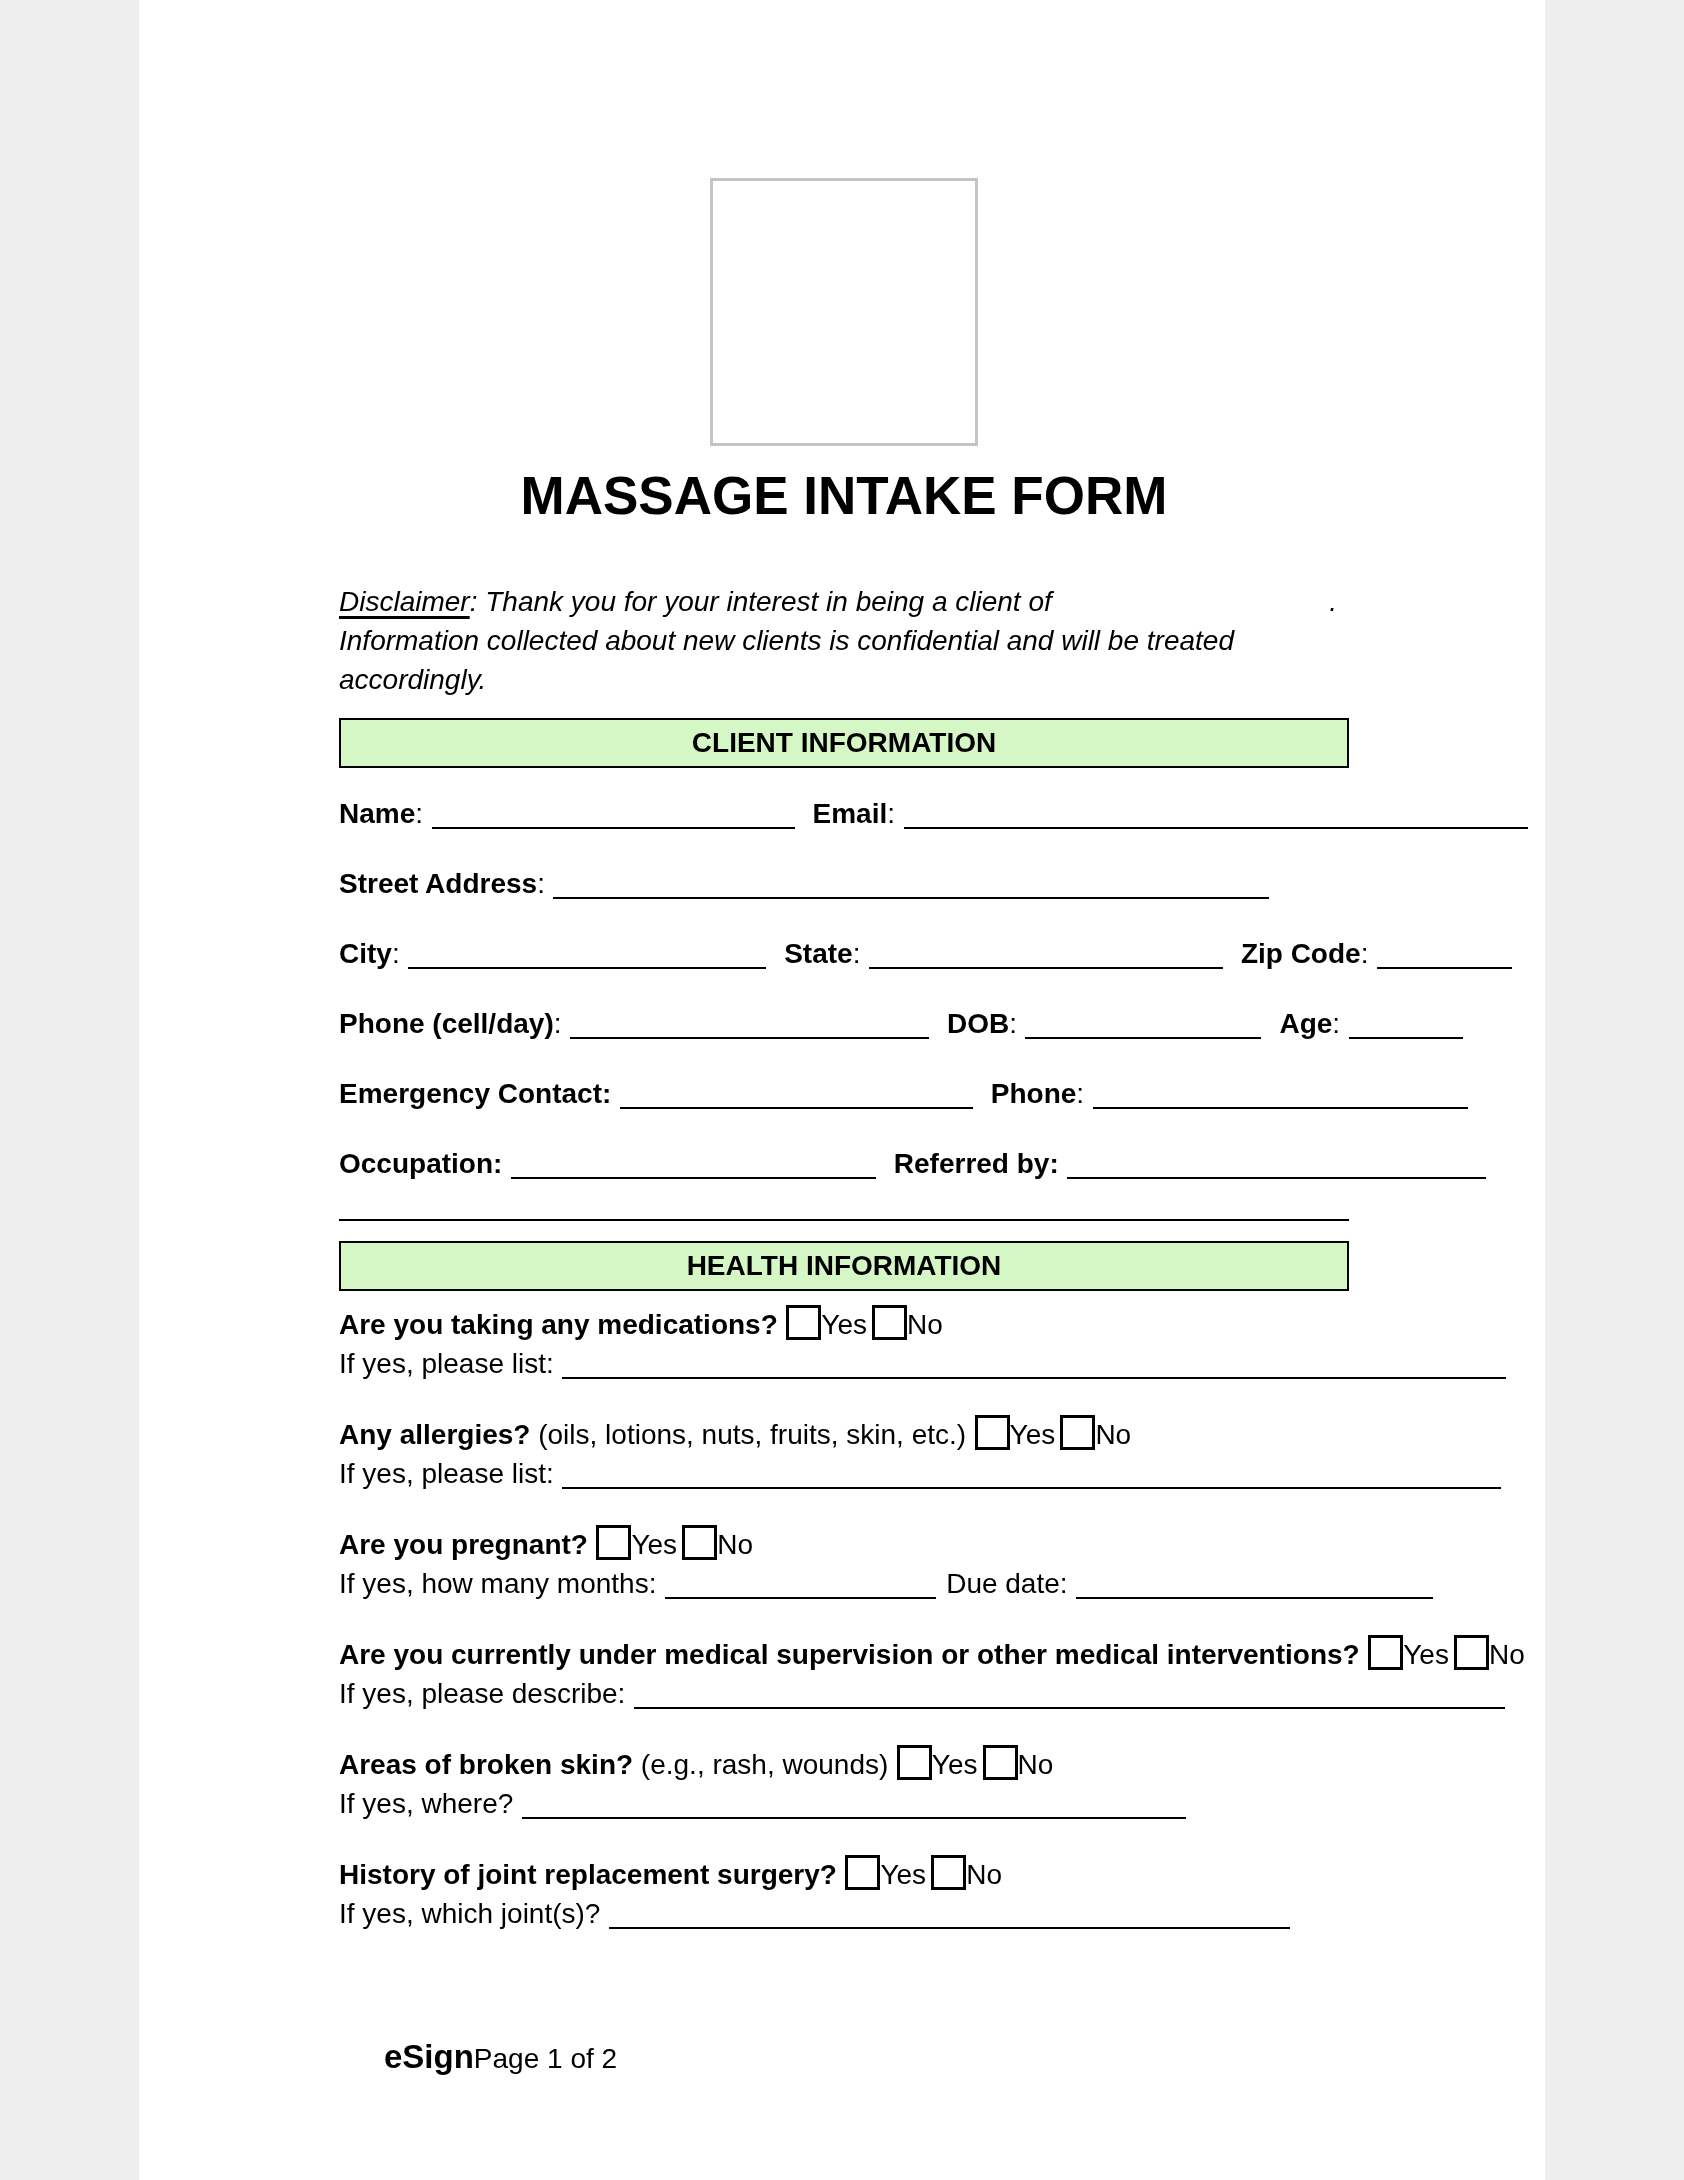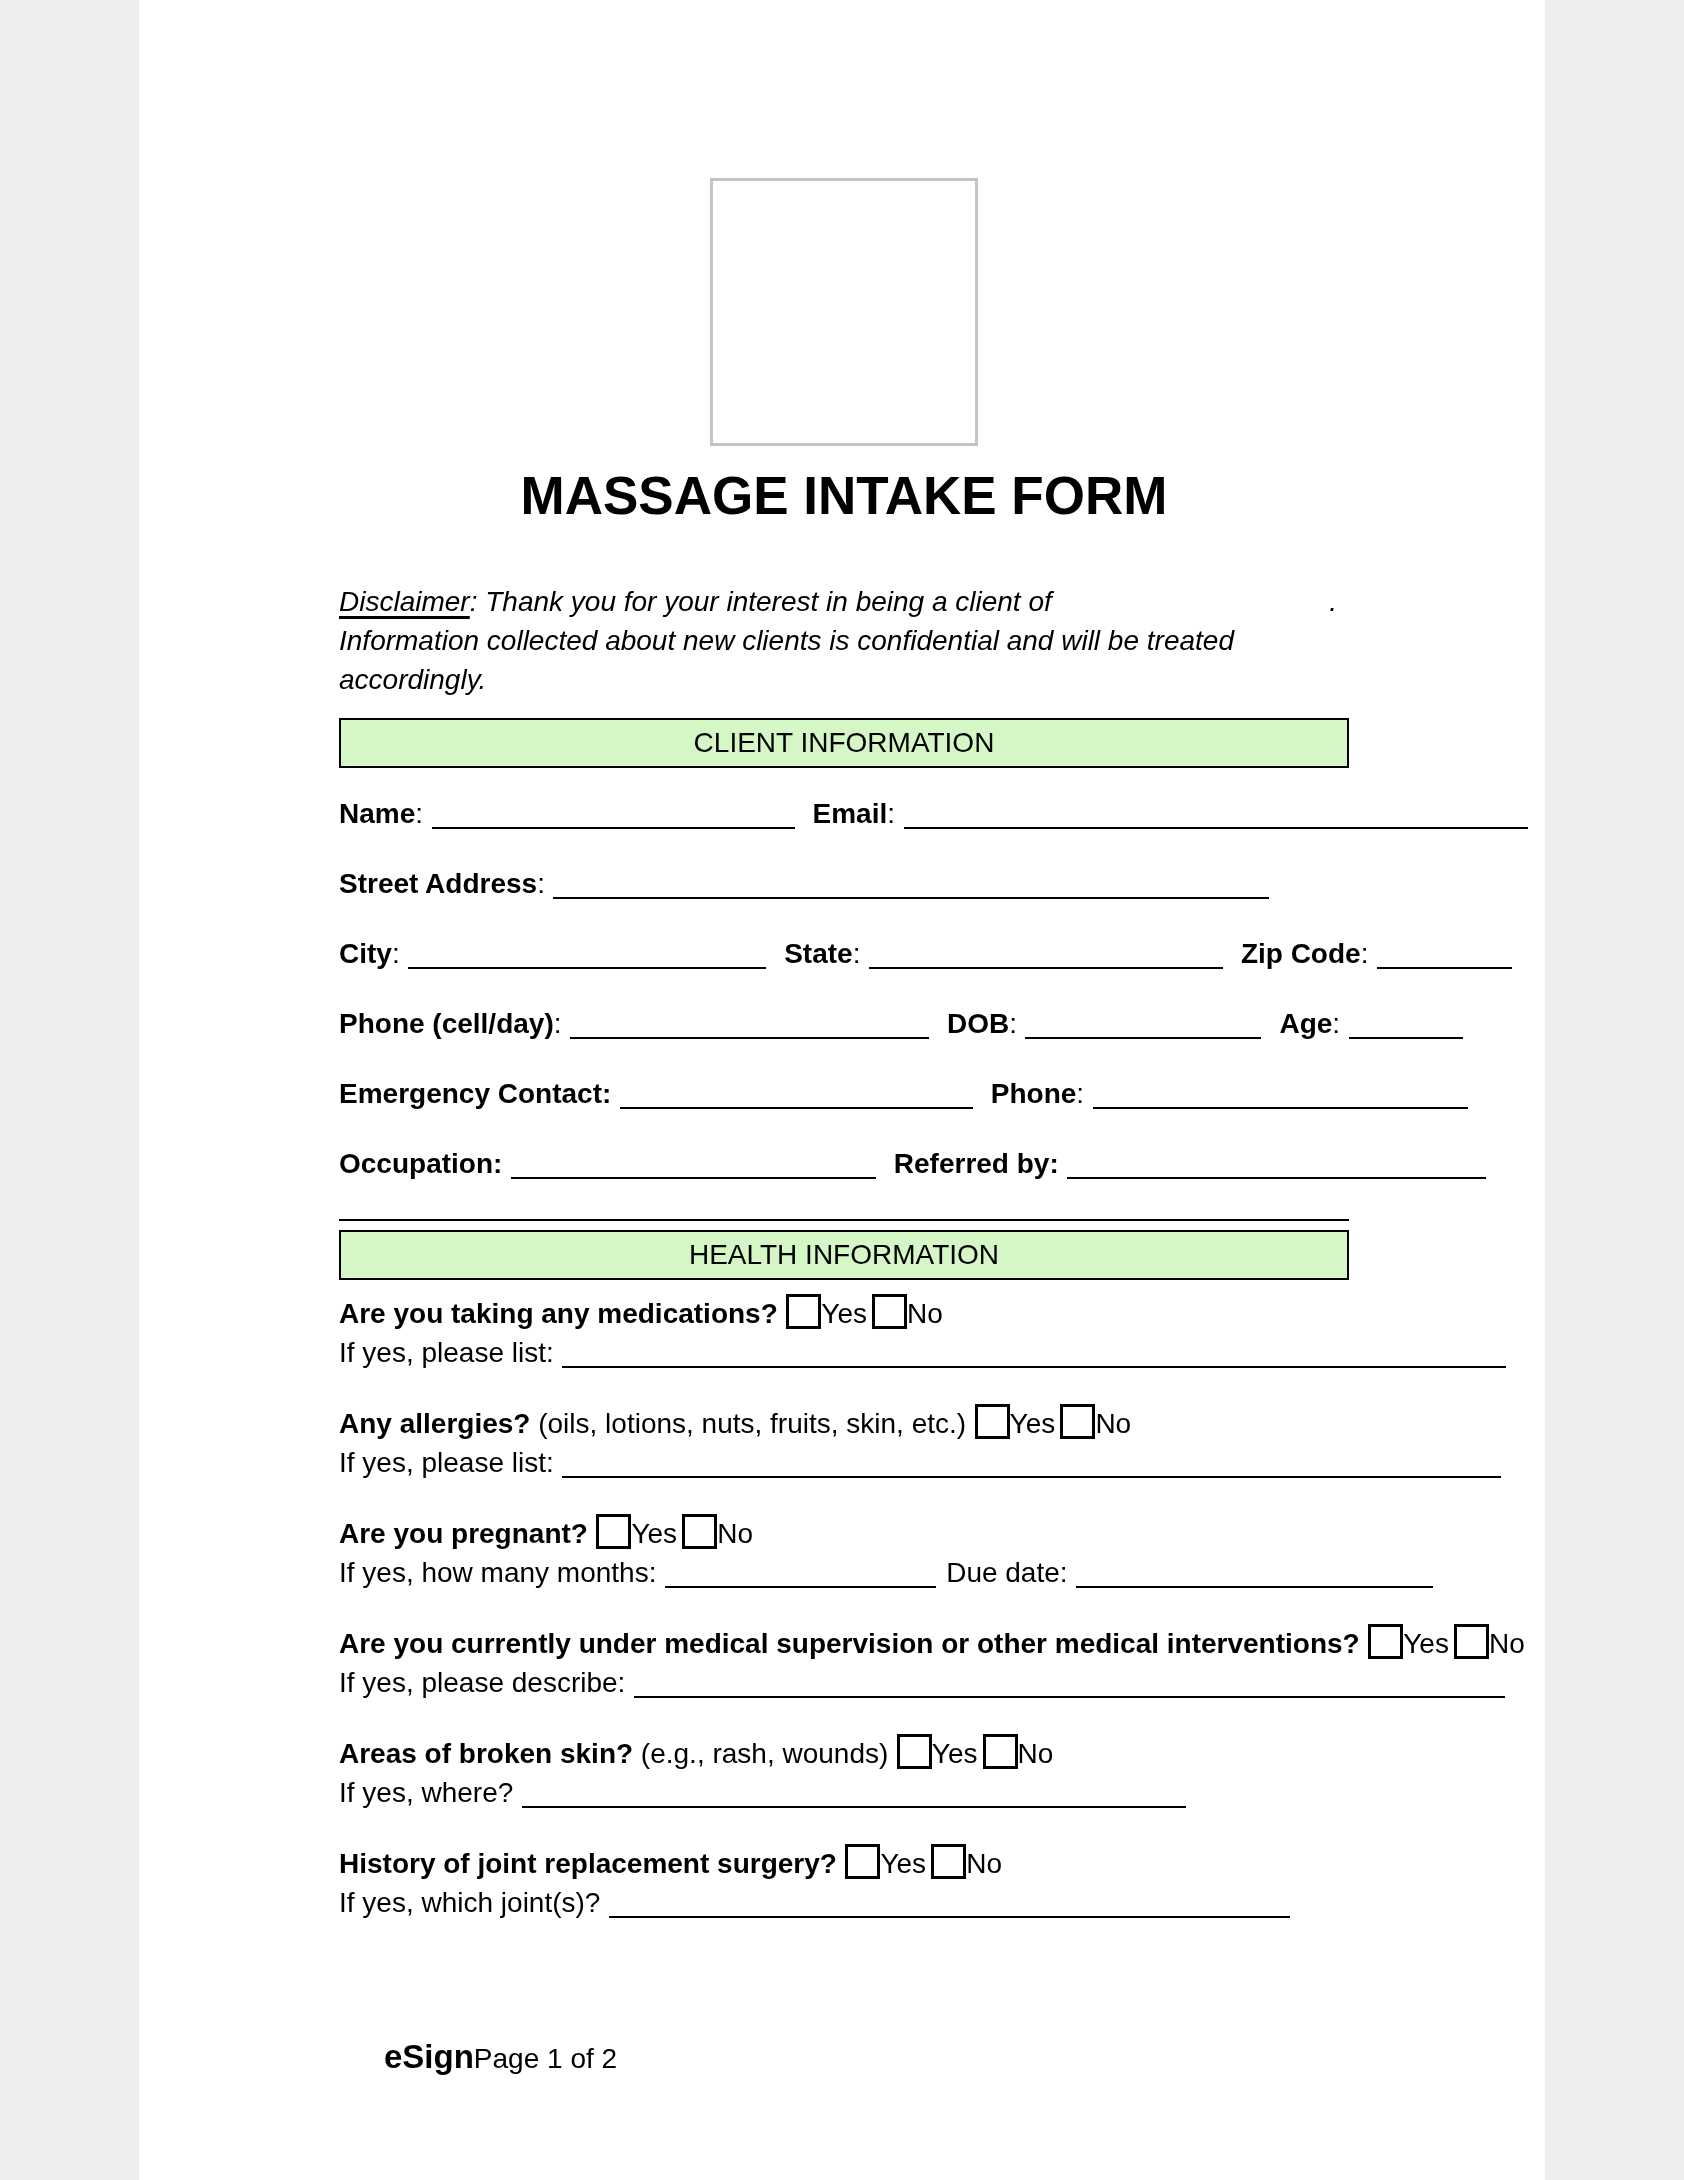--- a/index.html
+++ b/index.html
@@ -33,36 +33,36 @@
   .disc-label{text-decoration:underline;text-decoration-thickness:2.6px;text-underline-offset:5.1px;}
   .spacer{flex:1;}
   .period{margin-right:12px;}
   .bar{
     margin-top:19px;
     background:#d4f7c5;
     border:2.6px solid #000;
     height:46px;
     line-height:46px;
     text-align:center;
-    font-weight:normal;
+    font-weight:bold;
   }
   .fields{margin-top:25.6px;}
   .frow{line-height:39px;margin-bottom:31px;white-space:nowrap;}
   .fgroup{display:inline;}
   .fgroup + .fgroup{margin-left:10.2px;margin-top:48px;}
   .flabel{font-weight:bold;}
   .blank{
     display:inline-block;
     border-bottom:2.6px solid #000;
     height:8.5px;
     vertical-align:-6.8px;
     margin-left:8.5px;
   }
   .pre-bar-line{margin-top:36px;border-top:2.6px solid #000;height:0;}
-  .bar2{margin-top:9px;}
+  .bar2{margin-top:20px;}
   .health{margin-top:14px;}
   .qblock{line-height:39px;margin-bottom:32px;white-space:nowrap;}
   .qbold{font-weight:bold;}
   .cb{
     display:inline-block;
     width:29px;height:29px;
     border:3.4px solid #000;
     vertical-align:-6px;
     margin-left:8.5px;
     background:#fff;

